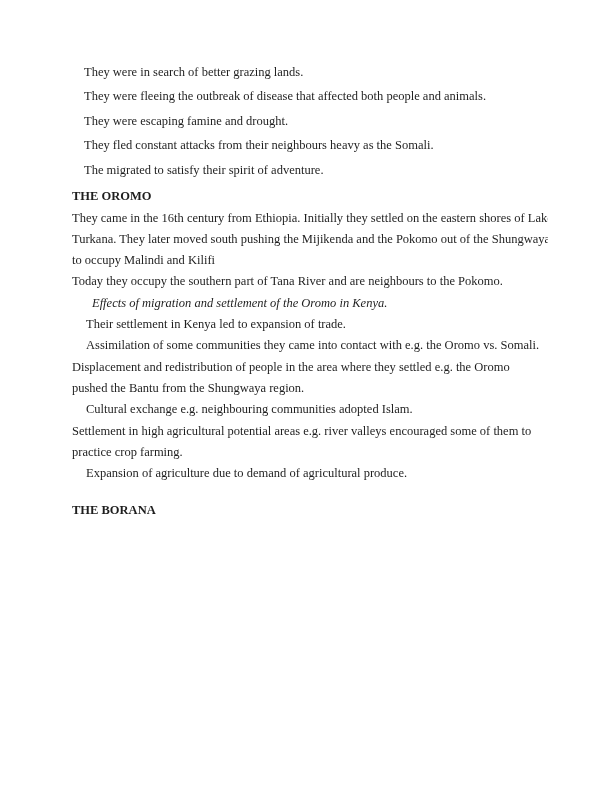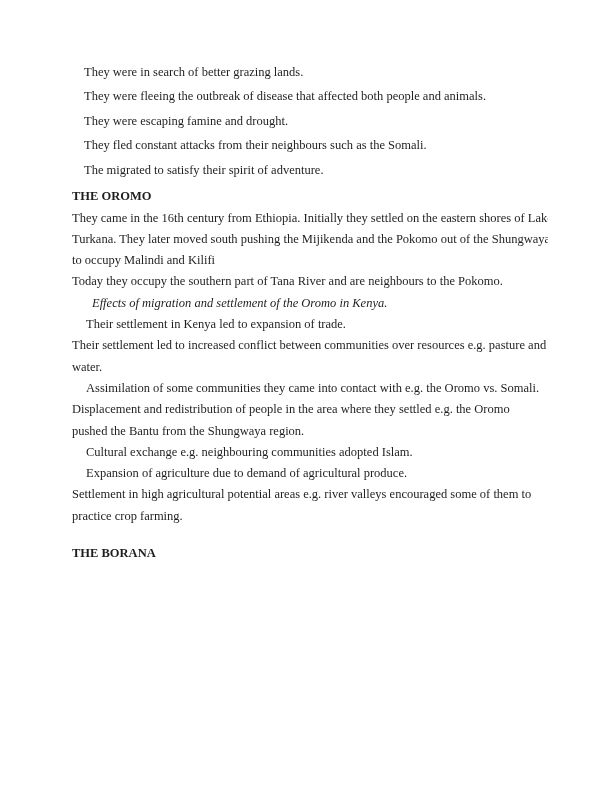--- a/index.html
+++ b/index.html
@@ -50,42 +50,40 @@
 </head>
 <body>
 
 <div class="page">
   <div class="content">
 
     <div>
       <div class="line-block point">They were in search of better grazing lands.</div>
       <div class="line-block point">They were fleeing the outbreak of disease that affected both people and animals.</div>
       <div class="line-block point">They were escaping famine and drought.</div>
-      <div class="line-block point">They fled constant attacks from their neighbours such as the Somali.</div>
+      <div class="line-block point">They fled constant attacks from their neighbours heavy as the Somali.</div>
       <div class="line-block point">The migrated to satisfy their spirit of adventure.</div>
     </div>
 
     <div>
       <div class="line-block heading">THE OROMO</div>
       <div class="line-block">They came in the 16th century from Ethiopia. Initially they settled on the eastern shores of Lake
 Turkana. They later moved south pushing the Mijikenda and the Pokomo out of the Shungwaya
 to occupy Malindi and Kilifi</div>
       <div class="line-block">Today they occupy the southern part of Tana River and are neighbours to the Pokomo.</div>
       <div class="line-block italic">Effects of migration and settlement of the Oromo in Kenya.</div>
 
       <div class="line-block indent">Their settlement in Kenya led to expansion of trade.</div>
-      <div class="line-block">Their settlement led to increased conflict between communities over resources e.g. pasture and
-water.</div>
       <div class="line-block indent">Assimilation of some communities they came into contact with e.g. the Oromo vs. Somali.</div>
       <div class="line-block">Displacement and redistribution of people in the area where they settled e.g. the Oromo
 pushed the Bantu from the Shungwaya region.</div>
       <div class="line-block indent">Cultural exchange e.g. neighbouring communities adopted Islam.</div>
-      <div class="line-block indent">Expansion of agriculture due to demand of agricultural produce.</div>
       <div class="line-block">Settlement in high agricultural potential areas e.g. river valleys encouraged some of them to
 practice crop farming.</div>
+      <div class="line-block indent">Expansion of agriculture due to demand of agricultural produce.</div>
     </div>
 
     <div>
       <div class="line-block heading borana">THE BORANA</div>
     </div>
 
   </div>
 </div>
 
 </body></html>

